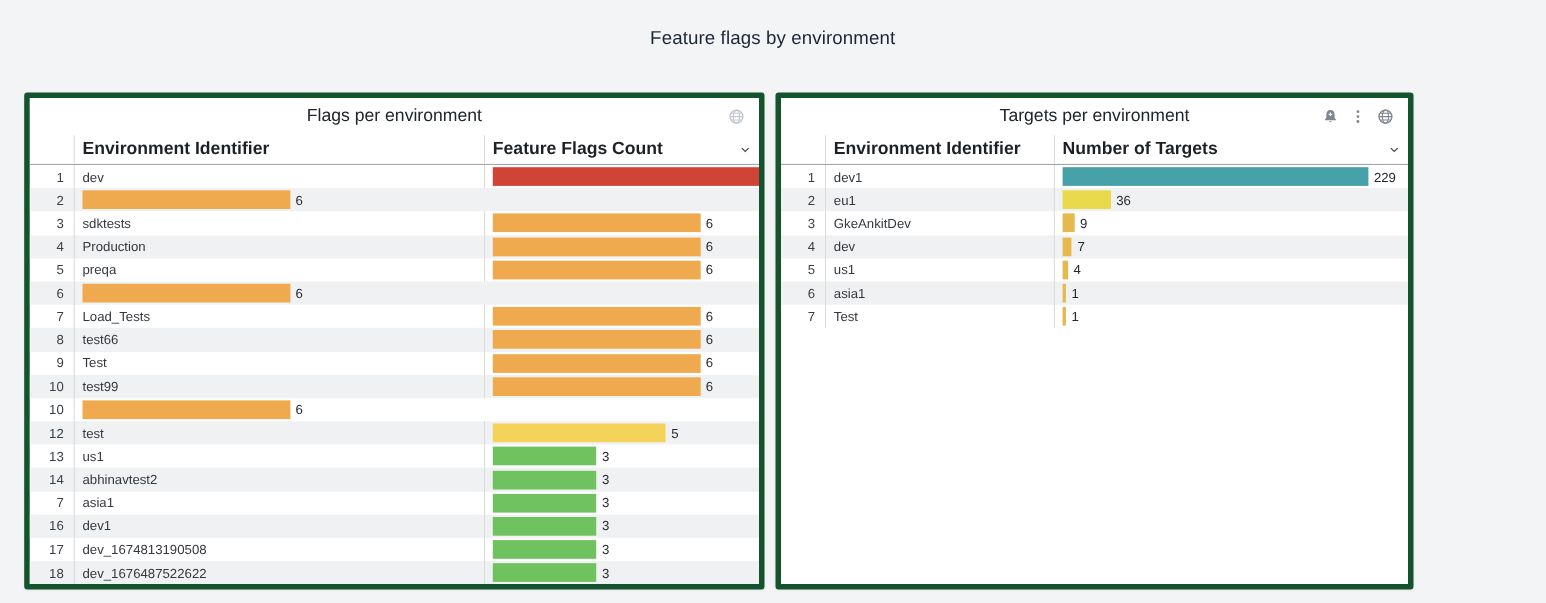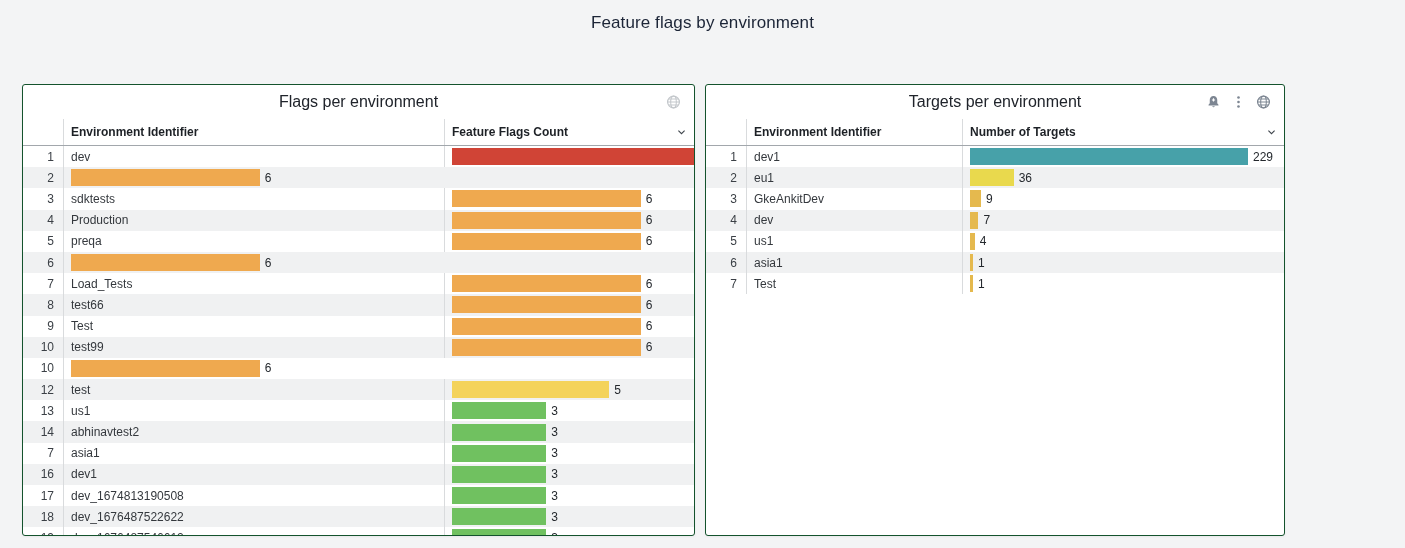--- a/index.html
+++ b/index.html
@@ -3,44 +3,44 @@
 <meta charset="utf-8">
 <style>
   html,body { margin:0; padding:0; }
   body {
     width:1405px; height:548px; position:relative; overflow:hidden;
     background:#f3f4f5;
     font-family:"Liberation Sans", sans-serif;
     -webkit-font-smoothing:antialiased;
   }
   .page-title {
-    text-align:center; padding-top:13px;
+    text-align:center; padding-top:25px;
     font-size:17px; font-weight:500; color:#1c2537; letter-spacing:.1px;
   }
   .panel {
     position:absolute; top:84px; height:452px; box-sizing:border-box;
-    background:#ffffff; border:1px solid #14532d; border-radius:3px;
+    background:#ffffff; border:5px solid #14532d; border-radius:3px;
     box-shadow:0 1px 2px rgba(20,22,25,.05);
     display:flex; flex-direction:column; overflow:hidden;
   }
   .panel-left  { left:22px;  width:673px; }
   .panel-right { left:705px; width:580px; }
 
   .panel-head { position:relative; height:34px; flex:none; display:flex; align-items:center; justify-content:center; }
   .panel-title { font-size:16px; font-weight:500; color:#20242b; cursor:pointer; }
   .panel-icons { position:absolute; right:13px; top:50%; transform:translateY(-50%); display:flex; align-items:center; gap:10px; }
   .panel-left  .panel-icons { color:#c3c7cb; }
   .panel-right .panel-icons { color:#7d8692; }
   .picon { cursor:pointer; display:block; }
   .picon svg { width:15px; height:15px; display:block; }
 
   .thead {
     position:relative; height:26px; flex:none; display:flex; align-items:center;
     border-bottom:1px solid #a2a7ac;
-    font-size:12px; font-weight:700; color:#1d2126;
+    font-size:16px; font-weight:700; color:#1d2126;
   }
   .tbody { flex:1; overflow:hidden; }
   .row { display:flex; height:21.2px; align-items:center; font-size:12px; color:#34383d; }
   .tbody .row:nth-child(even) { background:#f0f1f2; }
 
   .cell-num  { width:40px; flex:none; box-sizing:border-box; text-align:right; padding-right:9px; color:#3b4046; }
   .cell-name { flex:1; min-width:0; align-self:stretch; display:flex; align-items:center;
                border-left:1px solid #d9dbdd; padding-left:7px; white-space:nowrap; overflow:hidden; }
   .cell-bar  { flex:none; box-sizing:border-box; align-self:stretch; display:flex; align-items:center;
                border-left:1px solid #d9dbdd; padding-left:7px; }

